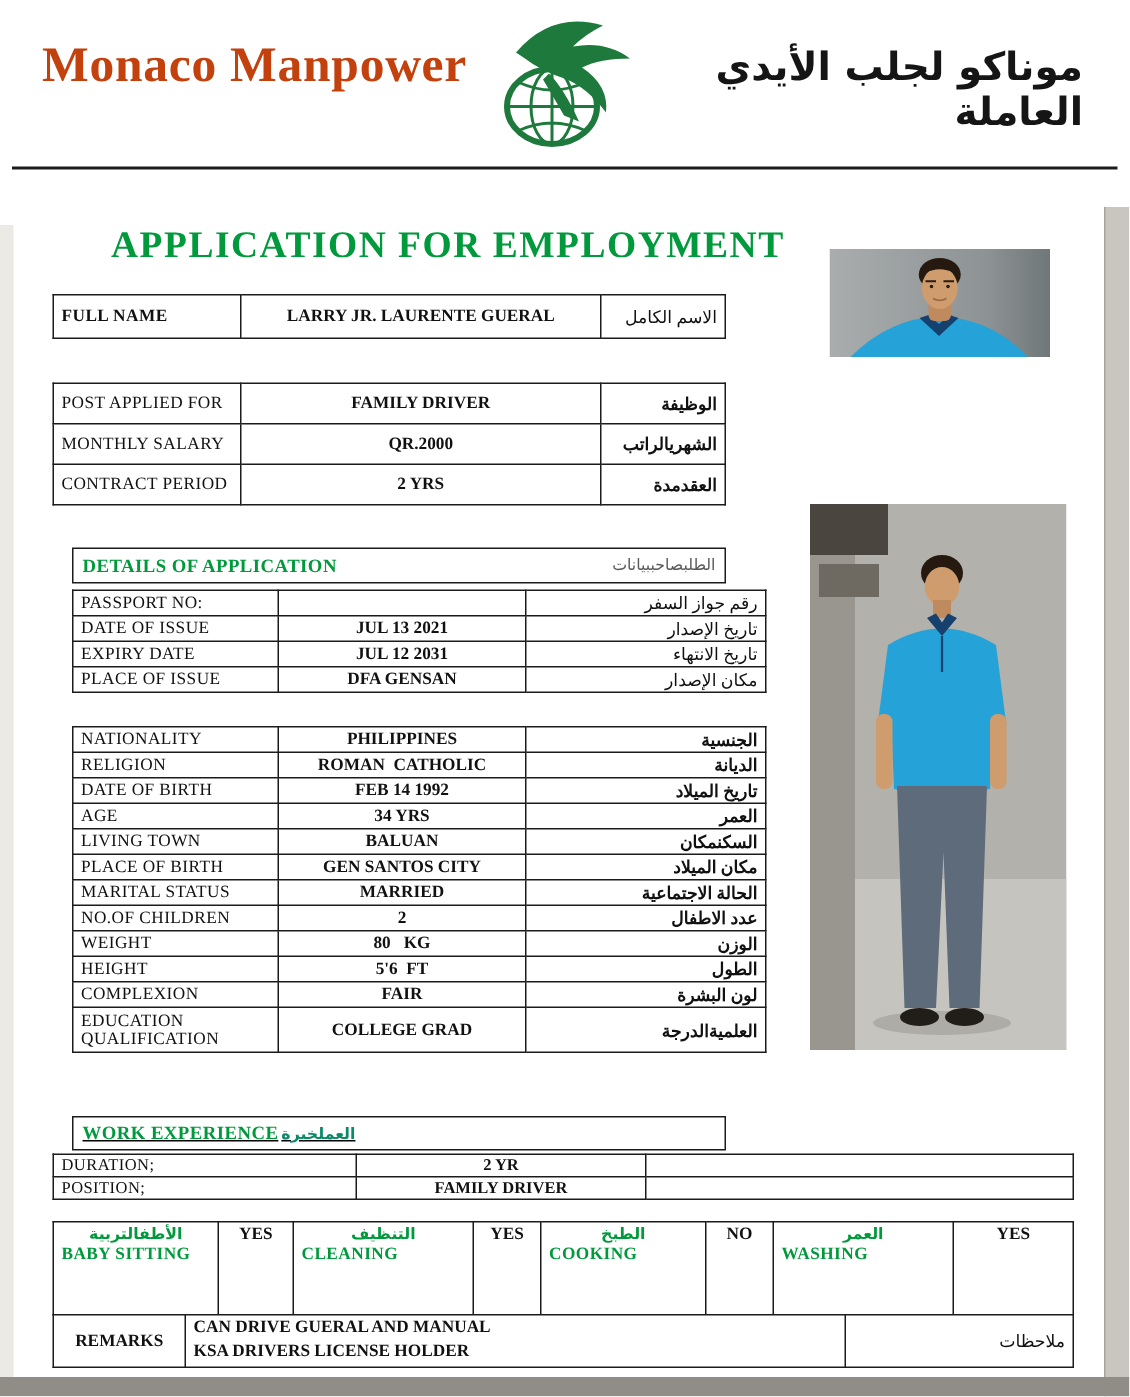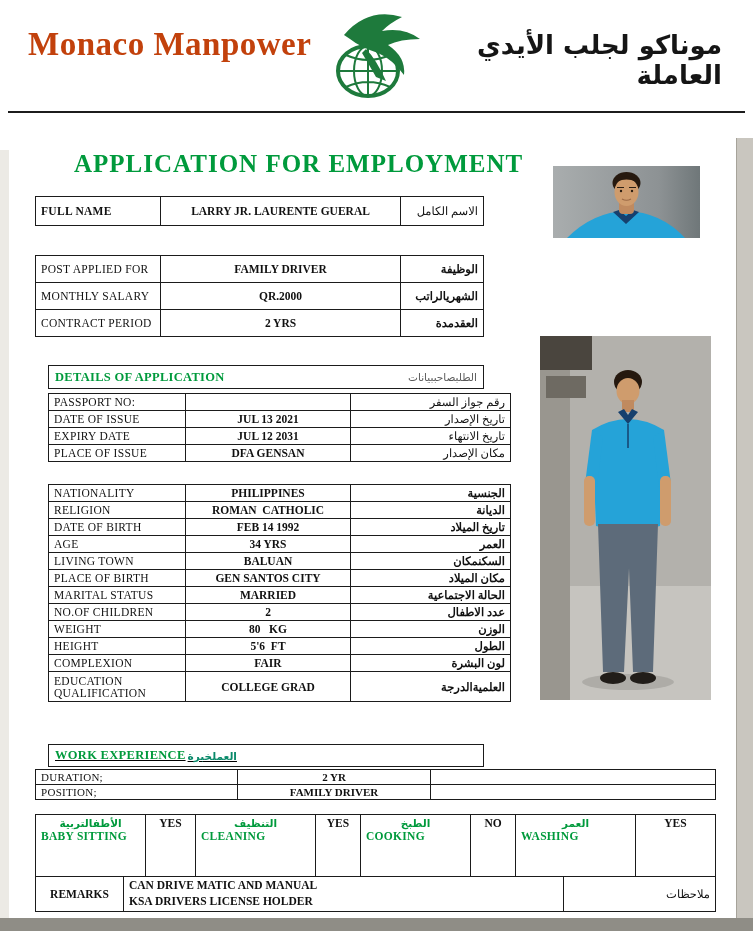--- a/index.html
+++ b/index.html
@@ -338,21 +338,21 @@
   <table class="tbl remarks-tbl">
     <colgroup>
         <col style="width:88px">
         <col style="width:440px">
         <col style="width:152px">
       </colgroup>
     <tbody>
         <tr>
       <td class="remark-lab">REMARKS</td>
       <td class="remark-text">
-        <div>CAN DRIVE MATIC AND MANUAL</div>
+        <div>CAN DRIVE GUERAL AND MANUAL</div>
         <div>KSA DRIVERS LICENSE HOLDER</div>
       </td>
       <td class="remark-ar">ملاحظات</td>
     </tr>
   </tbody>
     </table>
 
   <div class="scan-left"></div>
   <div class="scan-right"></div>
   <div class="scan-bottom"></div>

